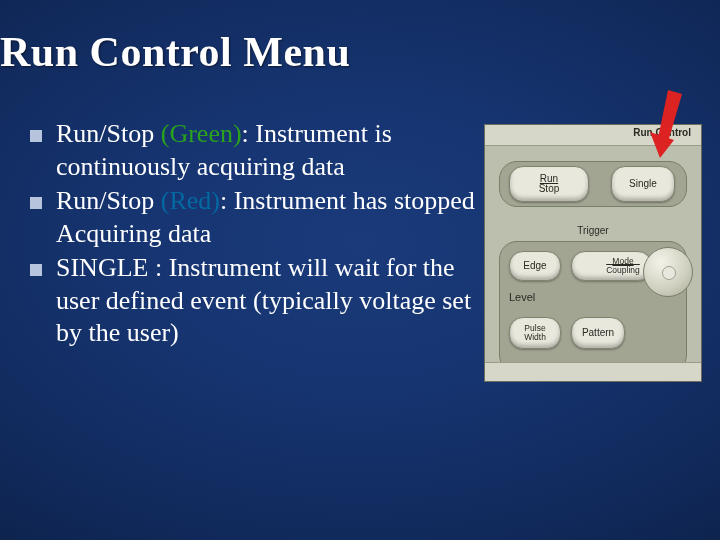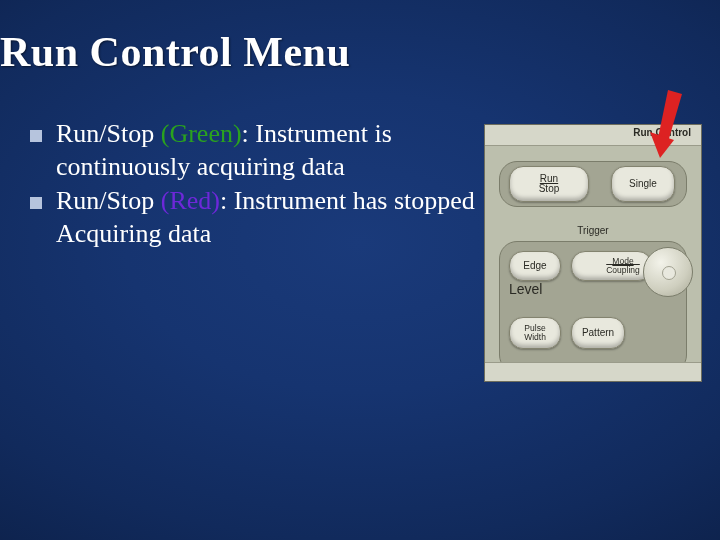--- a/index.html
+++ b/index.html
@@ -52,21 +52,21 @@
     width: 12px;
     height: 12px;
     background: #b6c4dd;
     flex: 0 0 auto;
     margin-top: 12px;
     margin-right: 14px;
   }
   .bullet-text { flex: 1; }
   .runstop-label { text-decoration: none; font-weight: 400; }
   .green { color: #2aa21e; }
-  .red   { color: #6d28d9; }
+  .red   { color: #0369a1; }
   .single-label { letter-spacing: 0px; }
 
   
   .panel-wrap {
     width: 218px;
     flex: 0 0 218px;
     margin-left: 8px;
     margin-top: 6px;
     position: relative;
   }
@@ -142,23 +142,23 @@
     background: radial-gradient(circle at 35% 30%, #f3f3ea, #cfcfbf 60%, #a7a795);
     border: 1px solid #7b7d6b;
   }
   .knob::after{
     content:"";
     position:absolute; left:18px; top:18px; width:12px; height:12px;
     border-radius:50%; background:#e8e8de; border:1px solid #a0a090;
   }
   .level-label {
     position: absolute;
-    left: 24px; top: 156px;
-    font-family: Arial, sans-serif;
-    font-size: 14px; color:#2a2a24;
+    left: 24px; top: 166px;
+    font-family: Arial, sans-serif;
+    font-size: 11px; color:#2a2a24;
   }
   .pulse-btn   { left: 24px;  top: 192px; width: 50px; height: 30px; font-size: 8.5px; }
   .pattern-btn { left: 86px;  top: 192px; width: 52px; height: 30px; }
   .more-btn    { left: 148px; top: 192px; width: 50px; height: 30px; }
   .bottom-strip{
     position:absolute; left:0; bottom:0; width:100%; height:18px;
     background:#d6d7c9; border-top:1px solid #9a9b8a;
   }
 </style>
 </head>
@@ -176,20 +176,26 @@
       </div>
     </div>
 
     <div class="bullet-item">
       <div class="bullet-marker"></div>
       <div class="bullet-text">
         <span class="runstop-label">Run/Stop </span><span class="red">(Red)</span><span>: Instrument has stopped Acquiring data</span>
       </div>
     </div>
 
+    <div class="bullet-item">
+      <div class="bullet-marker"></div>
+      <div class="bullet-text">
+        <span class="single-label">SINGLE </span><span>: Instrument will wait for the user defined event (typically voltage set by the user)</span>
+      </div>
+    </div>
 
   </div>
 
   <div class="panel-wrap">
     <svg class="arrow" width="60" height="70">
       <defs></defs>
       <polygon points="44,2 58,6 44,54 34,50" fill="#d22"></polygon>
       <polygon points="26,44 50,52 36,70" fill="#d22"></polygon>
     </svg>
     <div class="panel">

